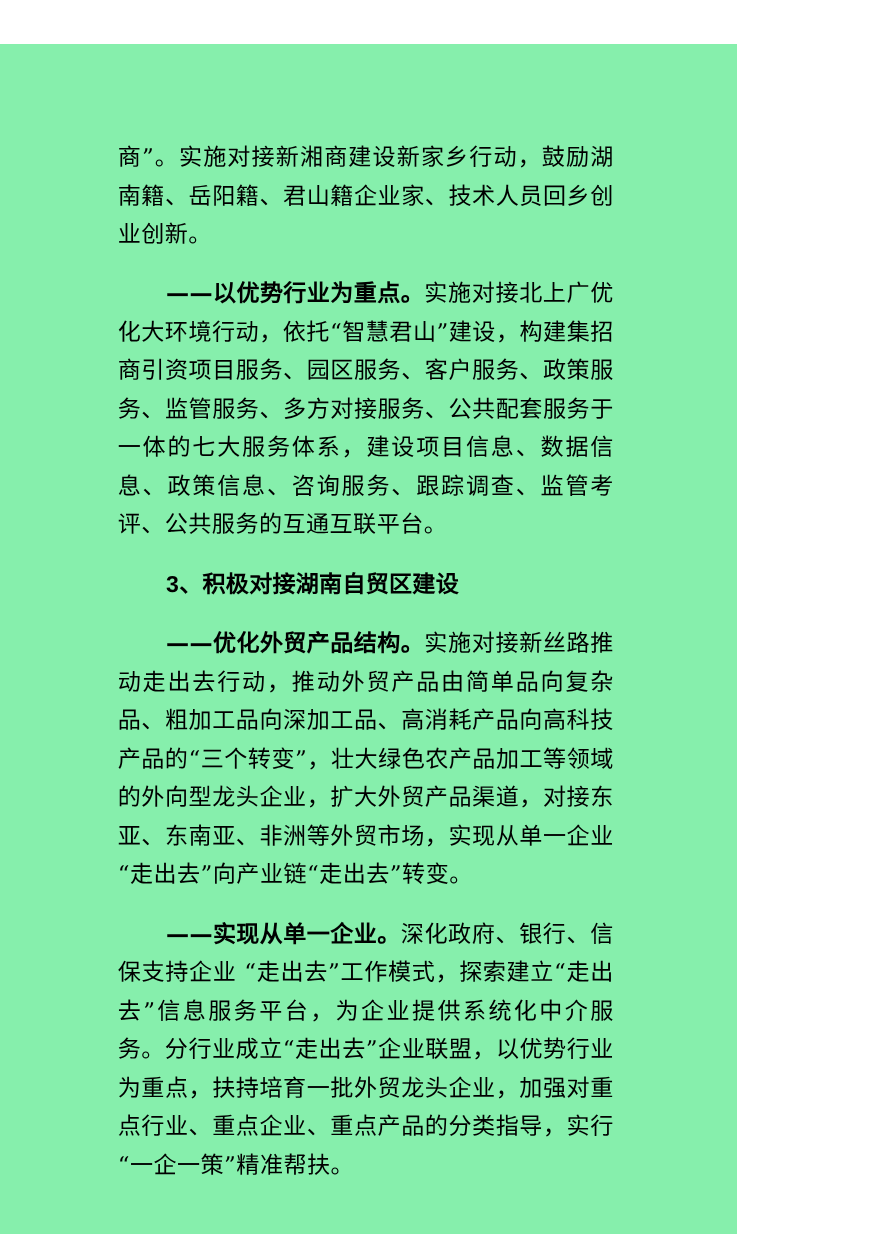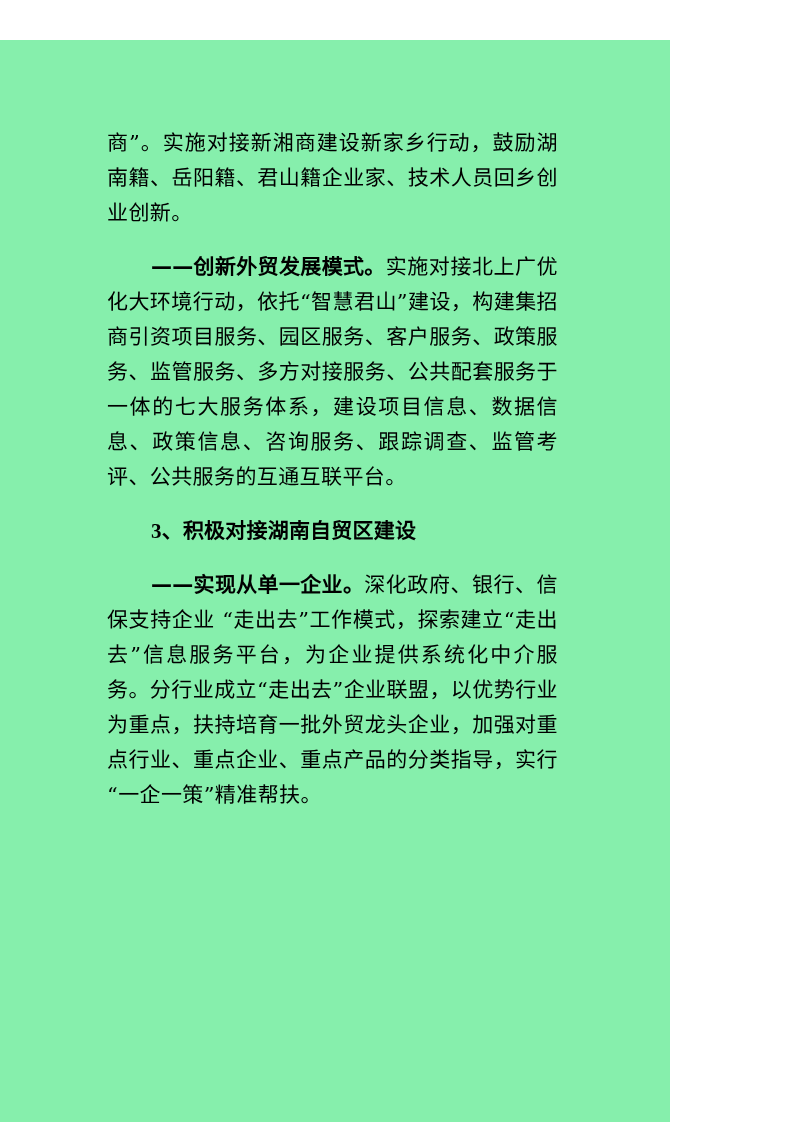--- a/index.html
+++ b/index.html
@@ -34,21 +34,21 @@
   }
   .lead {
     font-weight: bold;
     font-family: "DejaVu Sans", "Liberation Sans", sans-serif;
     letter-spacing: 0.2px;
   }
   h3.section-heading {
     font-size: 21px;
     line-height: 35px;
     font-weight: bold;
-    font-family: Liberation Serif, serif;
+    font-family: Liberation Sans, sans-serif;
     margin: 0 0 19px 0;
     text-indent: 44px;
     letter-spacing: 0.2px;
   }
   .footer {
     position: absolute;
     left: 0;
     right: 0;
     bottom: 50px;
     text-align: center;
@@ -58,23 +58,24 @@
   }
 </style>
 </head>
 <body>
 
 <div class="page">
   <div class="content">
 
     <p class="para continuation"><span>商”。实施对接新湘商建设新家乡行动，鼓励湖南籍、岳阳籍、君山籍企业家、技术人员回乡创业创新。</span></p>
 
-    <p class="para"><span class="lead">——创新外贸发展模式。</span><span>实施对接北上广优化大环境行动，依托“智慧君山”建设，构建集招商引资项目服务、园区服务、客户服务、政策服务、监管服务、多方对接服务、公共配套服务于一体的七大服务体系，建设项目信息、数据信息、政策信息、咨询服务、跟踪调查、监管考评、公共服务的互通互联平台。</span></p>
+    <p class="para"><span class="lead">——以优势行业为重点。</span><span>实施对接北上广优化大环境行动，依托“智慧君山”建设，构建集招商引资项目服务、园区服务、客户服务、政策服务、监管服务、多方对接服务、公共配套服务于一体的七大服务体系，建设项目信息、数据信息、政策信息、咨询服务、跟踪调查、监管考评、公共服务的互通互联平台。</span></p>
 
     <h3 class="section-heading"><span>3、积极对接湖南自贸区建设</span></h3>
 
+    <p class="para"><span class="lead">——优化外贸产品结构。</span><span>实施对接新丝路推动走出去行动，推动外贸产品由简单品向复杂品、粗加工品向深加工品、高消耗产品向高科技产品的“三个转变”，壮大绿色农产品加工等领域的外向型龙头企业，扩大外贸产品渠道，对接东亚、东南亚、非洲等外贸市场，实现从单一企业“走出去”向产业链“走出去”转变。</span></p>
 
 
     <p class="para"><span class="lead">——实现从单一企业。</span><span>深化政府、银行、信保支持企业 “走出去”工作模式，探索建立“走出去”信息服务平台，为企业提供系统化中介服务。分行业成立“走出去”企业联盟，以优势行业为重点，扶持培育一批外贸龙头企业，加强对重点行业、重点企业、重点产品的分类指导，实行“一企一策”精准帮扶。</span></p>
 
   </div>
 
 </div>
 
 </body></html>

